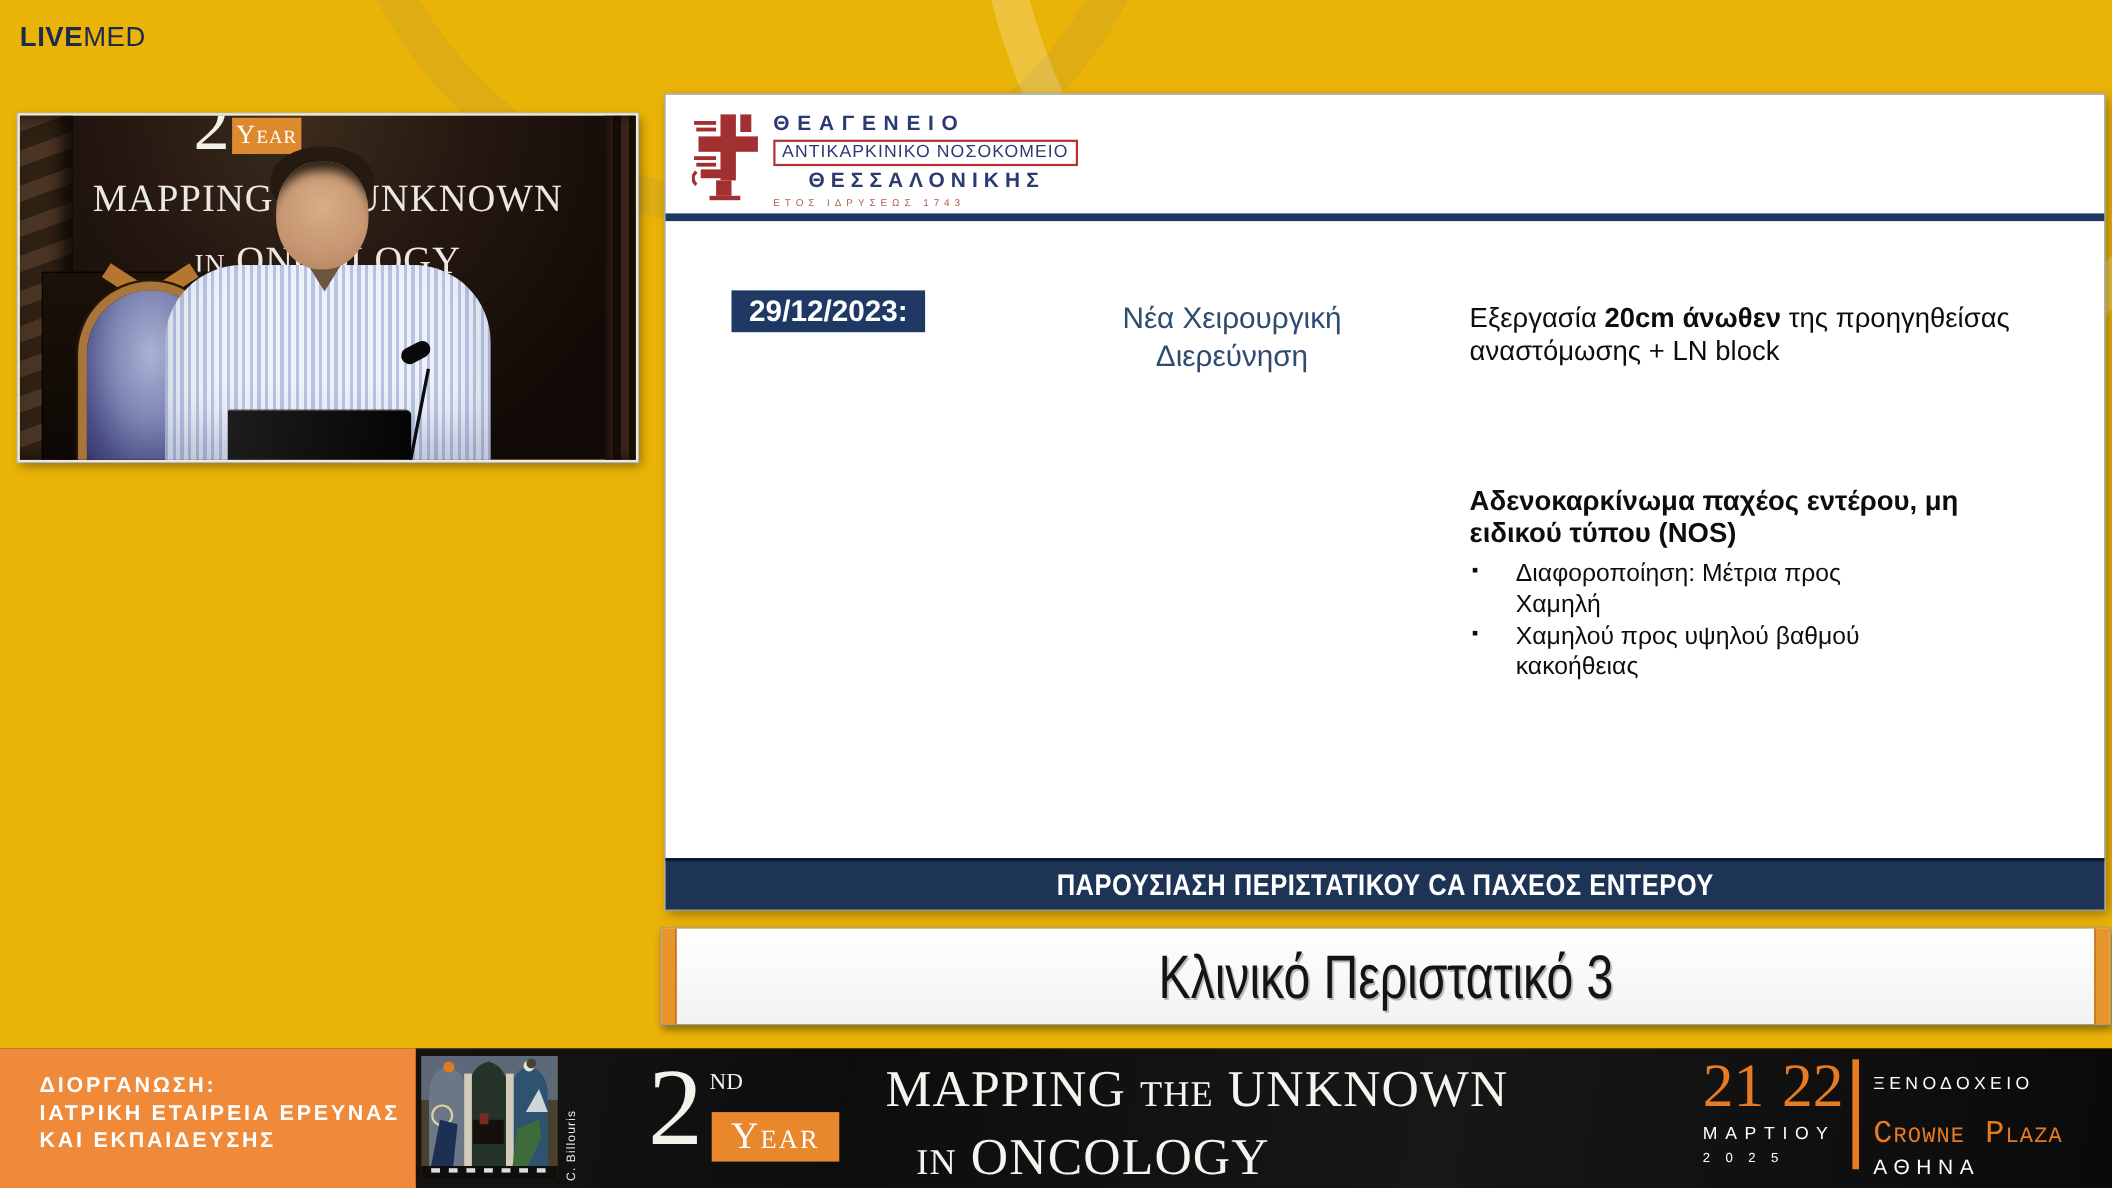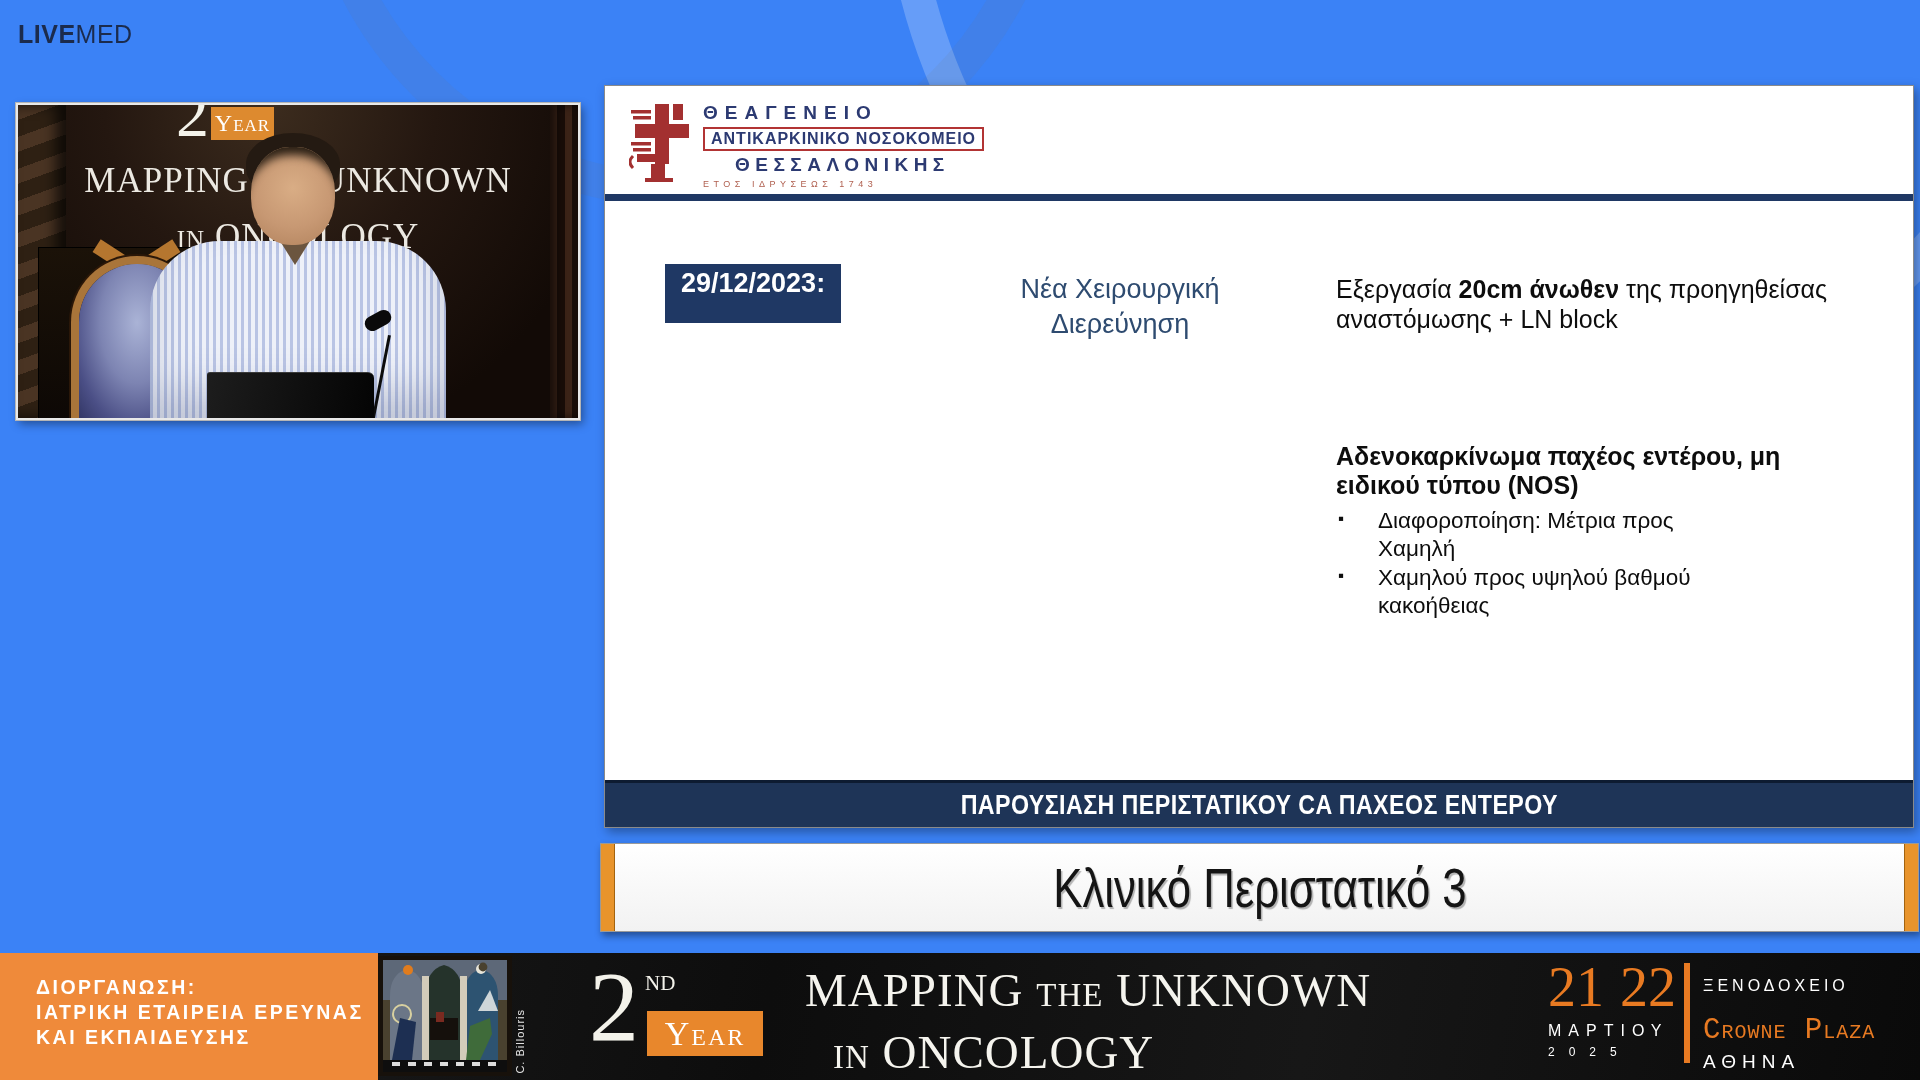--- a/index.html
+++ b/index.html
@@ -1,16 +1,16 @@
 <!DOCTYPE html>
 <html><head>
 <meta charset="utf-8">
 <style>
   html,body{margin:0;padding:0;background:#888;}
-  #app{position:relative;width:1920px;height:1080px;background:#3b82f6;overflow:hidden;
+  #app{position:relative;width:1920px;height:1080px;background:#eab308;overflow:hidden;
        font-family:"Liberation Sans",sans-serif;}
   
   .wm{position:absolute;border-radius:50%;border:34px solid rgba(255,255,255,0.22);}
   .wm1{width:1150px;height:1150px;right:-180px;top:-760px;}
   .wm2{width:700px;height:700px;left:300px;top:-560px;border-color:rgba(120,120,120,0.10);}
 
   
   .brand{position:absolute;left:18px;top:20px;font-size:25px;color:#1b2b4d;letter-spacing:.5px;}
   .brand .b1{font-weight:700;}
   .brand .b2{font-weight:400;}
@@ -73,27 +73,27 @@
   .nameplate::before{left:0;border-right:1px solid #8a5a14;}
   .nameplate::after{right:0;border-left:1px solid #8a5a14;}
   .nameplate .nm{font-size:30px;font-weight:700;color:#000;text-shadow:1px 1px 0 #aaa;}
 
   
   .slide{position:absolute;left:604px;top:85px;width:1308px;height:741px;background:#fff;
         border:1px solid #8a8a8a;box-shadow:3px 4px 10px rgba(0,0,0,.35);}
   .hosp{position:absolute;left:24px;top:16px;display:flex;gap:10px;align-items:flex-start;}
   .hosp-text{display:flex;flex-direction:column;}
   .h1{color:#2c3a72;font-weight:700;font-size:19px;letter-spacing:7px;white-space:nowrap;}
-  .h2{border:2px solid #b23434;color:#2c3a72;font-weight:700;font-size:16px;letter-spacing:1px;
+  .h2{border:2px solid #b23434;color:#2c3a72;font-weight:400;font-size:16px;letter-spacing:1px;
       padding:1px 6px;margin:3px 0;white-space:nowrap;}
   .h3{color:#2c3a72;font-weight:700;font-size:19px;letter-spacing:5.5px;white-space:nowrap;margin-left:32px;}
   .h4{color:#b06050;font-size:9px;letter-spacing:4.5px;margin-top:3px;white-space:nowrap;}
   .sep{position:absolute;left:0;right:0;top:108px;height:7px;background:#1f3864;}
   .date-badge{position:absolute;left:60px;top:178px;background:#1f3864;color:#fff;
-      font-size:27px;font-weight:600;padding:4px 16px 24px 16px;}
+      font-size:27px;font-weight:600;padding:4px 16px 3px 16px;}
   .proc{position:absolute;width:280px;text-align:center;color:#2e4b70;font-size:27px;line-height:35px;}
   .proc1{left:375px;top:186px;}
   .proc2{left:375px;top:358px;}
   .res{position:absolute;color:#0d0d0d;font-size:25px;line-height:30px;}
   .res1{left:731px;top:188px;width:512px;}
   .res2{left:731px;top:356px;width:480px;}
   .res b{font-weight:700;}
   .diag{font-weight:700;line-height:29px;}
   .blist{margin:7px 0 0 0;padding:0;list-style:none;width:420px;}
   .blist li{position:relative;padding-left:42px;font-size:22.5px;line-height:28px;margin-bottom:1px;color:#0d0d0d;}

